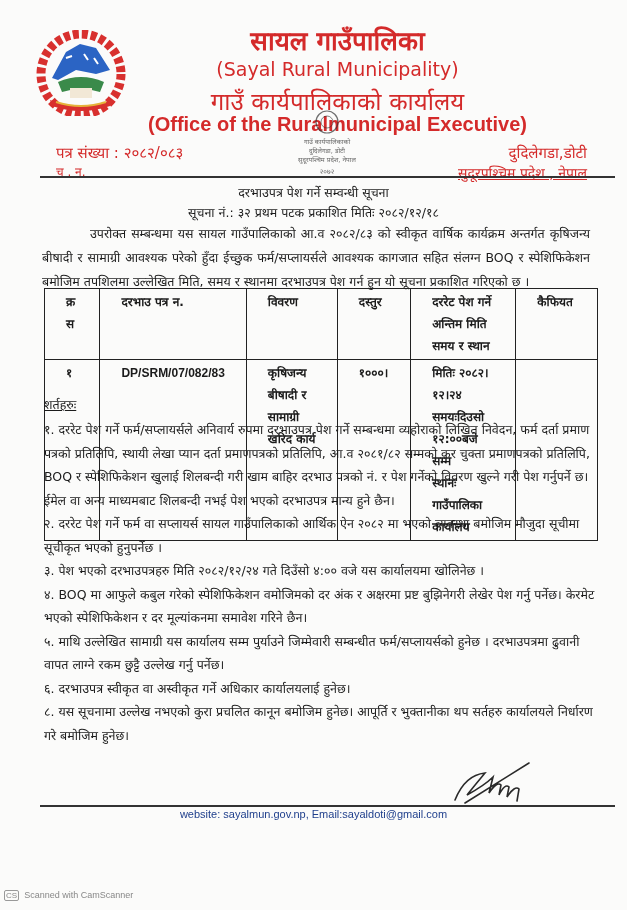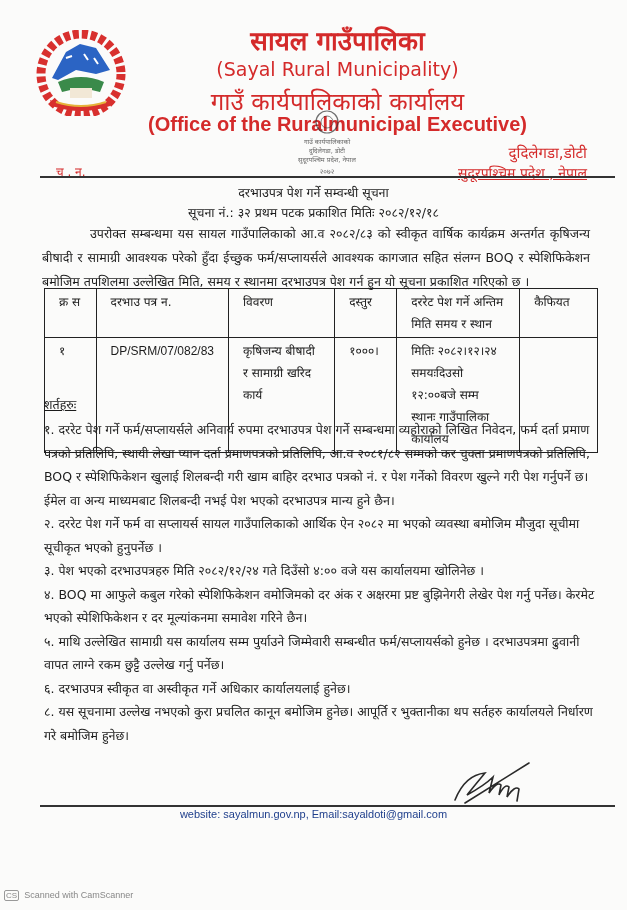--- a/index.html
+++ b/index.html
@@ -22,21 +22,21 @@
   .m-right2 { right: 40px; top: 163px; font-size: 14px; text-decoration: underline; }
   .rule { position: absolute; left: 40px; width: 575px; height: 2px; background: #333; }
   .rule-top { top: 176px; }
   .rule-bot { top: 805px; }
   .title { position: absolute; left: 0; width: 627px; text-align: center; font-size: 12.5px; white-space: nowrap; }
   .t1 { top: 184px; }
   .t2 { top: 204px; }
   .para { position: absolute; left: 42px; width: 548px; font-size: 12.5px; line-height: 24px; text-align: justify; }
   .intro { top: 222px; text-indent: 48px; }
   table.tender { position: absolute; left: 44px; top: 288px; width: 554px; border-collapse: collapse; font-size: 12px; }
-  table.tender td, table.tender th { border: 1.4px solid #222; vertical-align: top; padding: 2px 14px; font-weight: normal; text-align: left; line-height: 22px; }
+  table.tender td, table.tender th { border: 1.4px solid #222; vertical-align: top; padding: 2px 21px; font-weight: bold; text-align: left; line-height: 22px; }
   table.tender th { height: 44px; }
   table.tender td { height: 68px; }
   .col1 { width: 34px; } .col2 { width: 90px; } .col3 { width: 110px; } .col4 { width: 36px; } .col5 { width: 130px; } .col6 { width: 60px; }
   .cond-head { position: absolute; left: 44px; top: 396px; font-size: 12.5px; text-decoration: underline; }
   .conds { position: absolute; left: 44px; top: 418px; width: 552px; font-size: 12.5px; line-height: 23.5px; }
   .conds p { margin: 0 0 0 0; }
   .signature { position: absolute; left: 445px; top: 755px; width: 90px; height: 55px; }
   .footer { position: absolute; left: 0; top: 808px; width: 627px; text-align: center; font-size: 11px; color: #1f3f8c; font-family: "Liberation Sans", sans-serif; }
   .cs { position: absolute; left: 4px; top: 890px; font-size: 9px; color: #888; font-family: "Liberation Sans", sans-serif; display: flex; align-items: flex-start; gap: 5px; }
   .cs-box { border: 1px solid #999; border-radius: 2px; padding: 0 1px; font-size: 8px; }
@@ -63,20 +63,21 @@
 
   <svg class="stamp" viewBox="0 0 70 72">
     <circle cx="35" cy="14" r="11" fill="none" stroke="#333" stroke-width="1.2" opacity="0.7"></circle>
     <circle cx="35" cy="14" r="6" fill="none" stroke="#333" stroke-width="1" opacity="0.6"></circle>
     <text x="35" y="36" font-size="6.5" text-anchor="middle" fill="#333" opacity="0.75" font-family="DejaVu Sans, sans-serif">गाउँ कार्यपालिकाको</text>
     <text x="35" y="45" font-size="6.5" text-anchor="middle" fill="#333" opacity="0.75" font-family="DejaVu Sans, sans-serif">दुदिलेगडा, डोटी</text>
     <text x="35" y="54" font-size="6.5" text-anchor="middle" fill="#333" opacity="0.75" font-family="DejaVu Sans, sans-serif">सुदूरपश्चिम प्रदेश, नेपाल</text>
     <text x="35" y="66" font-size="7" text-anchor="middle" fill="#333" opacity="0.75" font-family="DejaVu Sans, sans-serif">२०७२</text>
   </svg>
 
+  <div class="meta m-left1">पत्र संख्या : २०८२/०८३</div>
   <div class="meta m-left2">च . न.</div>
   <div class="meta m-right1">दुदिलेगडा,डोटी</div>
   <div class="meta m-right2">सुदूरपश्चिम प्रदेश , नेपाल</div>
 
   <div class="rule rule-top"></div>
 
   <div class="title t1">दरभाउपत्र पेश गर्ने सम्वन्धी सूचना</div>
   <div class="title t2">सूचना नं.: ३२ प्रथम पटक प्रकाशित मितिः २०८२/१२/१८</div>
 
   <div class="para intro">उपरोक्त सम्बन्धमा यस सायल गाउँपालिकाको आ.व २०८२/८३ को स्वीकृत वार्षिक कार्यक्रम अन्तर्गत कृषिजन्य बीषादी र सामाग्री आवश्यक परेको हुँदा ईच्छुक फर्म/सप्लायर्सले आवश्यक कागजात सहित संलग्न BOQ र स्पेशिफिकेशन बमोजिम तपशिलमा उल्लेखित मिति, समय र स्थानमा दरभाउपत्र पेश गर्न हुन यो सूचना प्रकाशित गरिएको छ ।</div>

